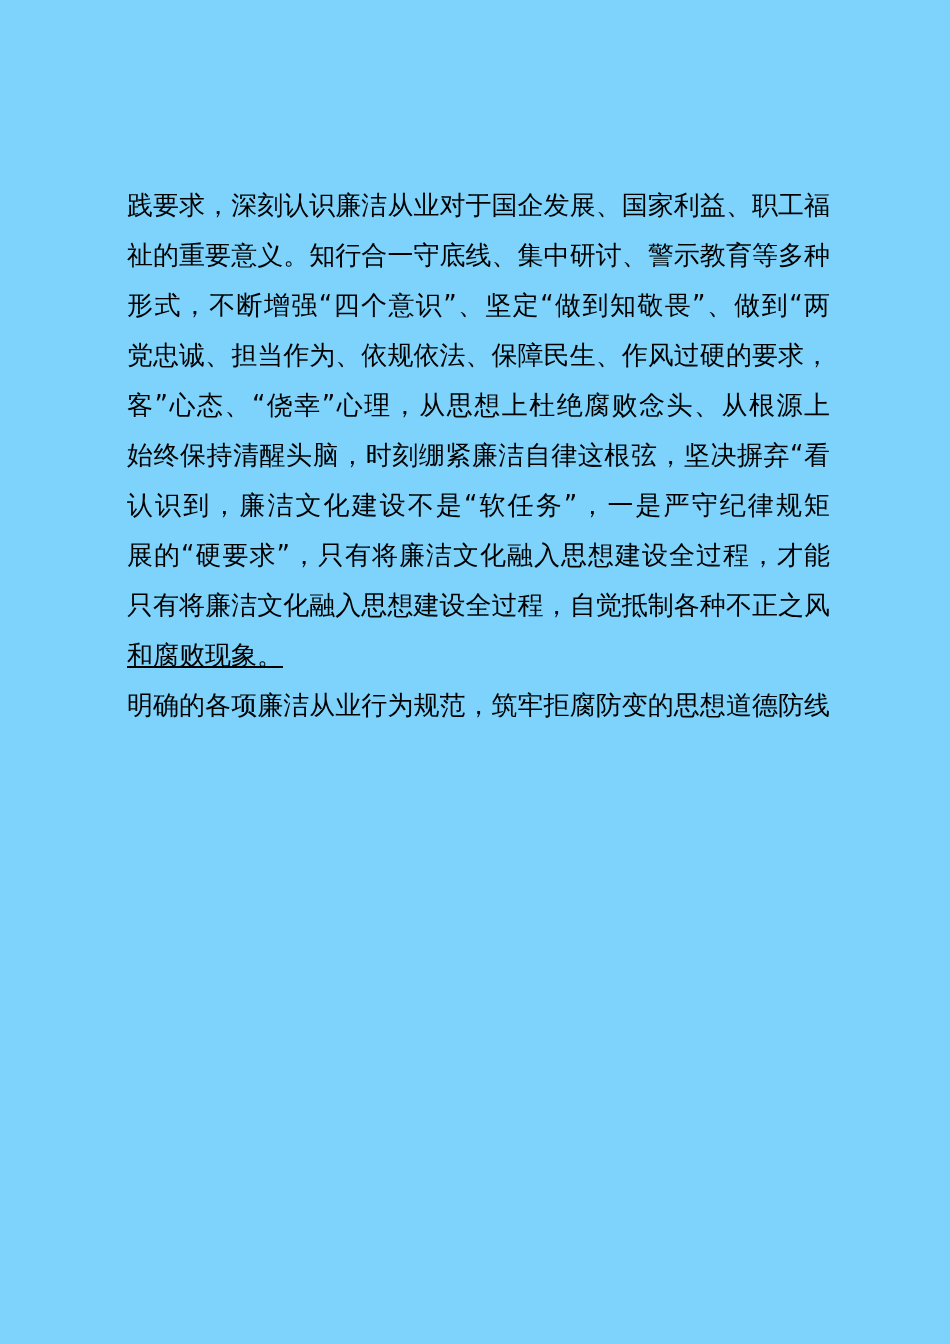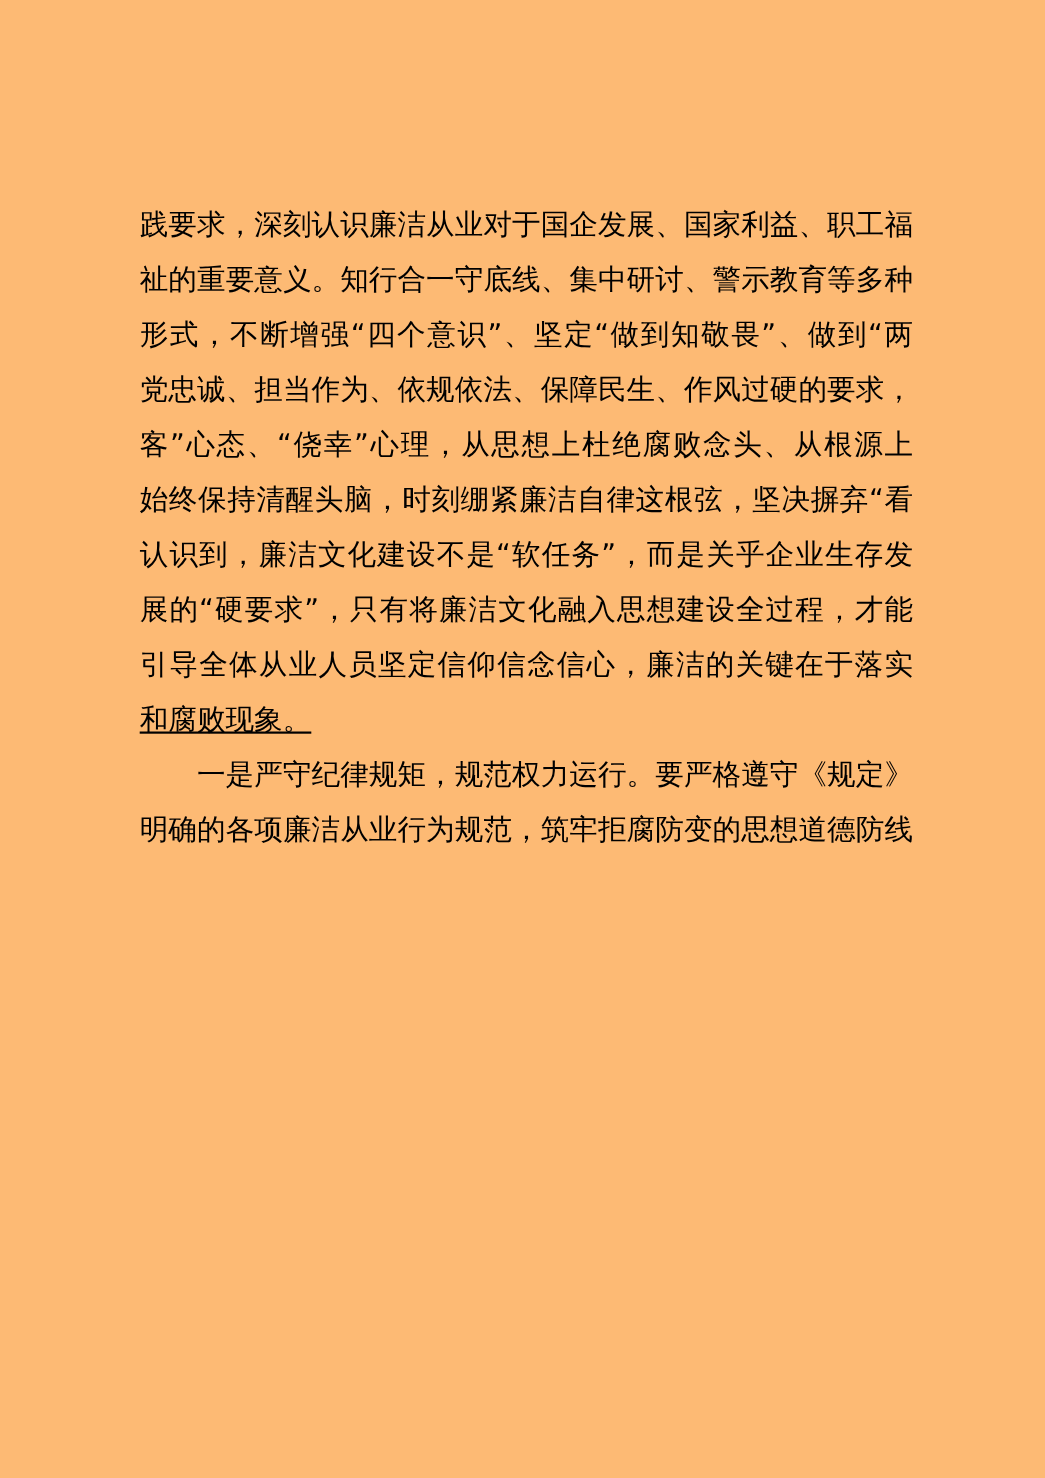--- a/index.html
+++ b/index.html
@@ -14,21 +14,21 @@
       overflow: hidden;
       font-family: "DejaVu Sans", "Liberation Sans", sans-serif;
       color: #000000;
     }
     .page {
       position: absolute;
       left: 0;
       top: 0;
       width: 950px;
       height: 1344px;
-      background: #fdba74;
+      background: #7dd3fc;
     }
     .text-body {
       position: absolute;
       left: 127px;
       top: 180px;
       width: 703px;
     }
     .line {
       display: block;
       height: 50px;
@@ -56,26 +56,25 @@
 <div class="page">
   <div class="text-body">
 
     <div class="paragraph">
       <div class="line">践要求，深刻认识廉洁从业对于国企发展、国家利益、职工福</div>
       <div class="line">祉的重要意义。知行合一守底线、集中研讨、警示教育等多种</div>
       <div class="line">形式，不断增强“四个意识”、坚定“做到知敬畏”、做到“两</div>
       <div class="line">党忠诚、担当作为、依规依法、保障民生、作风过硬的要求，</div>
       <div class="line">客”心态、“侥幸”心理，从思想上杜绝腐败念头、从根源上</div>
       <div class="line">始终保持清醒头脑，时刻绷紧廉洁自律这根弦，坚决摒弃“看</div>
-      <div class="line">认识到，廉洁文化建设不是“软任务”，而是关乎企业生存发</div>
+      <div class="line">认识到，廉洁文化建设不是“软任务”，一是严守纪律规矩</div>
       <div class="line">展的“硬要求”，只有将廉洁文化融入思想建设全过程，才能</div>
-      <div class="line">引导全体从业人员坚定信仰信念信心，廉洁的关键在于落实</div>
+      <div class="line">只有将廉洁文化融入思想建设全过程，自觉抵制各种不正之风</div>
       <div class="line last">和腐败现象。</div>
     </div>
 
 
     <div class="paragraph">
-      <div class="line indent">一是严守纪律规矩，规范权力运行。要严格遵守《规定》</div>
       <div class="line">明确的各项廉洁从业行为规范，筑牢拒腐防变的思想道德防线</div>
     </div>
 
   </div>
 </div>
 
 </body></html>

